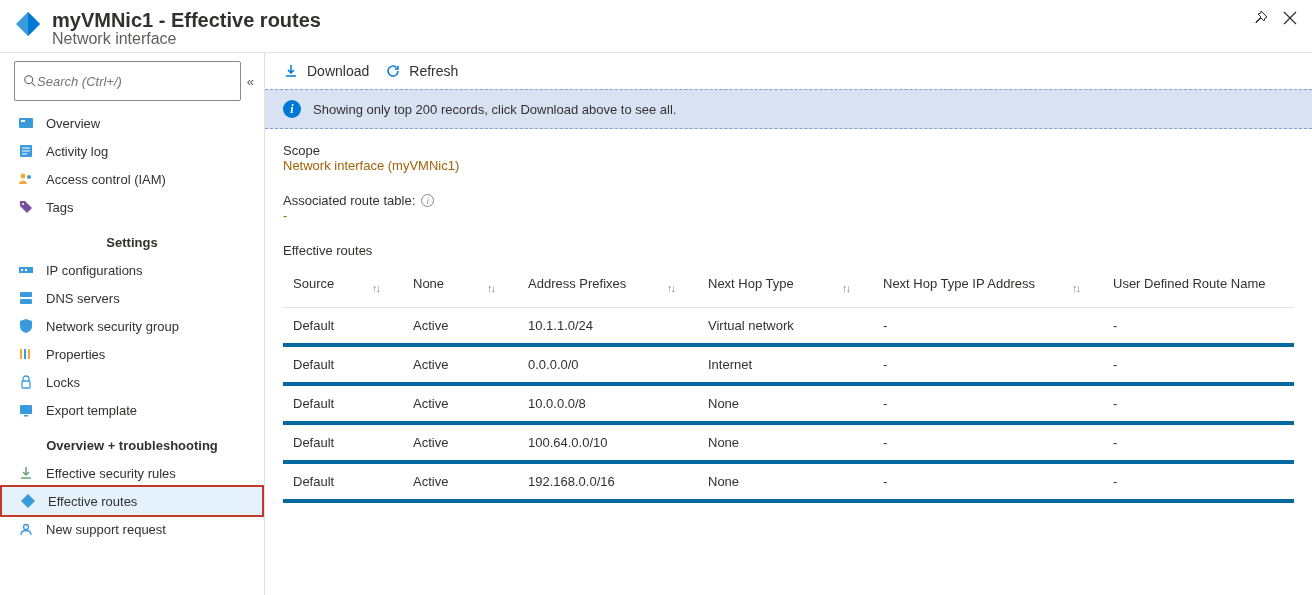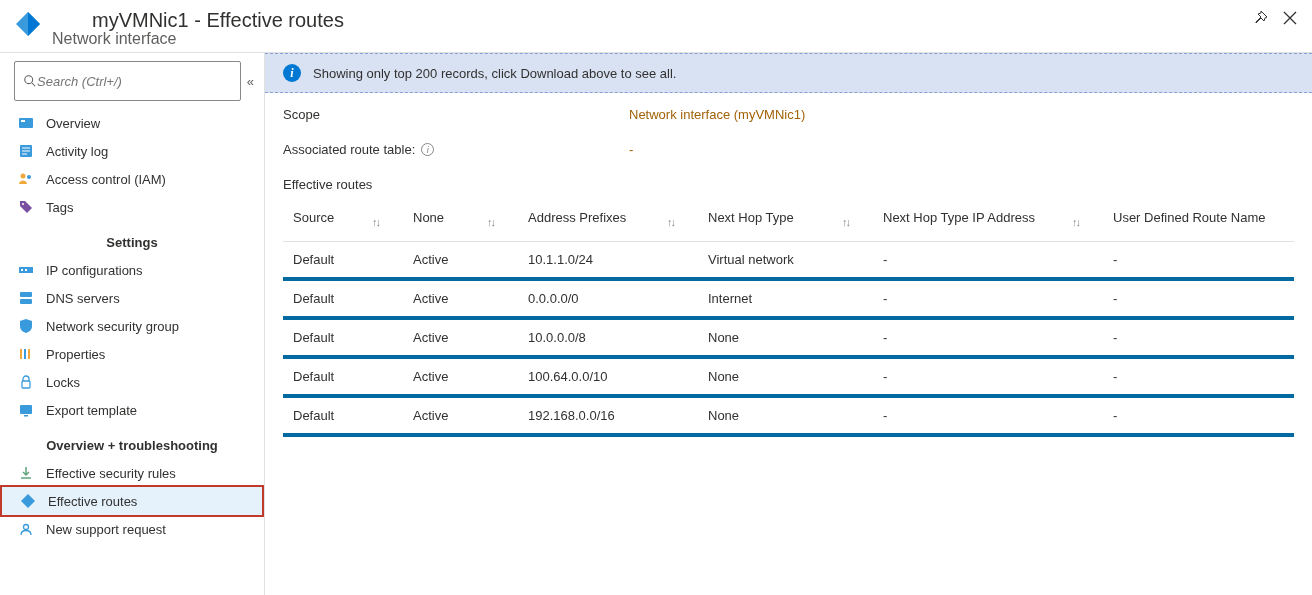--- a/index.html
+++ b/index.html
@@ -18,21 +18,21 @@
   padding: 8px 14px 6px 14px;
   border-bottom: 1px solid #e1e1e1;
 }
 .header-icon {
   width: 28px; height: 28px;
   margin-right: 10px;
   margin-top: 2px;
   flex-shrink: 0;
 }
 .header-titles { flex: 1; }
-.header-title { font-size: 20px; font-weight: 400; color: #323130; line-height: 24px; margin-left: 40px; }
+.header-title { font-size: 20px; font-weight: 700; color: #323130; line-height: 24px; }
 .header-subtitle { font-size: 16px; color: #605e5c; line-height: 14px; }
 .header-actions { display: flex; gap: 14px; align-items: center; padding-top: 2px; }
 .header-actions svg { width: 16px; height: 16px; cursor: pointer; }
 
 .body {
   display: flex;
   height: calc(100% - 44px);
 }
 
 .sidebar {
@@ -133,20 +133,21 @@
   font-style: italic;
 }
 
 .content {
   padding: 14px 18px;
 }
 .kv-row {
   display: flex;
   margin-bottom: 20px;
   font-size: 13px;
+  flex-direction: column;
 }
 .kv-label { width: 346px; color: #323130; display: flex; align-items: center; gap: 6px; }
 .kv-value { color: #a16207; }
 
 .section-title { font-size: 13px; color: #323130; margin-bottom: 10px; }
 
 table.routes {
   width: 100%;
   border-collapse: collapse;
 }
@@ -346,20 +347,36 @@
           <svg viewBox="0 0 16 16">
             <circle cx="8" cy="6" r="2.5" fill="none" stroke="#3a9bdc" stroke-width="1.3"></circle>
             <path d="M3 14c0-3 2-4.5 5-4.5s5 1.5 5 4.5" fill="none" stroke="#3a9bdc" stroke-width="1.3"></path>
           </svg>
         </span>
       <span class="nav-label">New support request</span>
     </div>
   </div>
 
   <div class="main">
+    <div class="toolbar">
+      <div class="toolbar-btn">
+        <svg viewBox="0 0 16 16">
+            <path d="M8 2v8M5 7l3 3 3-3" fill="none" stroke="#0078d4" stroke-width="1.5"></path>
+            <line x1="3" y1="13" x2="13" y2="13" stroke="#0078d4" stroke-width="1.5"></line>
+          </svg>
+        <span>Download</span>
+      </div>
+      <div class="toolbar-btn">
+        <svg viewBox="0 0 16 16">
+            <path d="M13 8a5 5 0 11-1.5-3.5" fill="none" stroke="#0078d4" stroke-width="1.5"></path>
+            <path d="M13 3v3h-3" fill="none" stroke="#0078d4" stroke-width="1.5"></path>
+          </svg>
+        <span>Refresh</span>
+      </div>
+    </div>
 
     <div class="info-banner">
       <div class="info-icon">i</div>
       <span>Showing only top 200 records, click Download above to see all.</span>
     </div>
 
     <div class="content">
       <div class="kv-row">
         <div class="kv-label">Scope</div>
         <div class="kv-value">Network interface (myVMNic1)</div>

